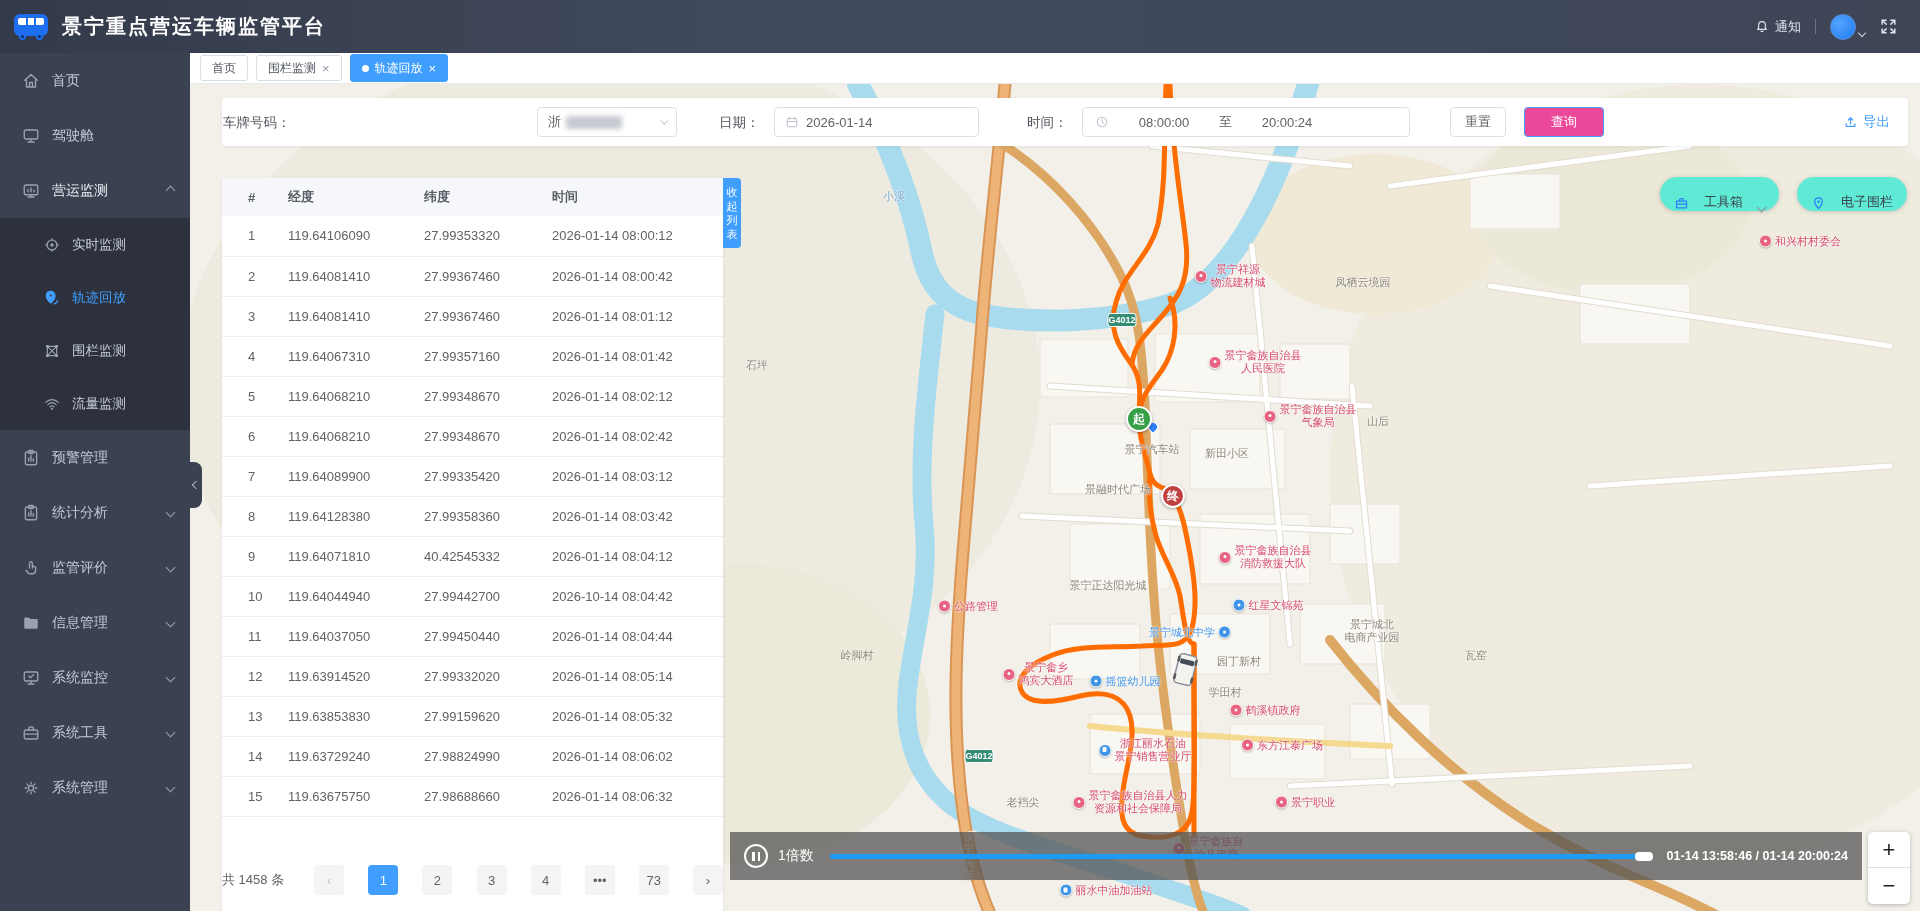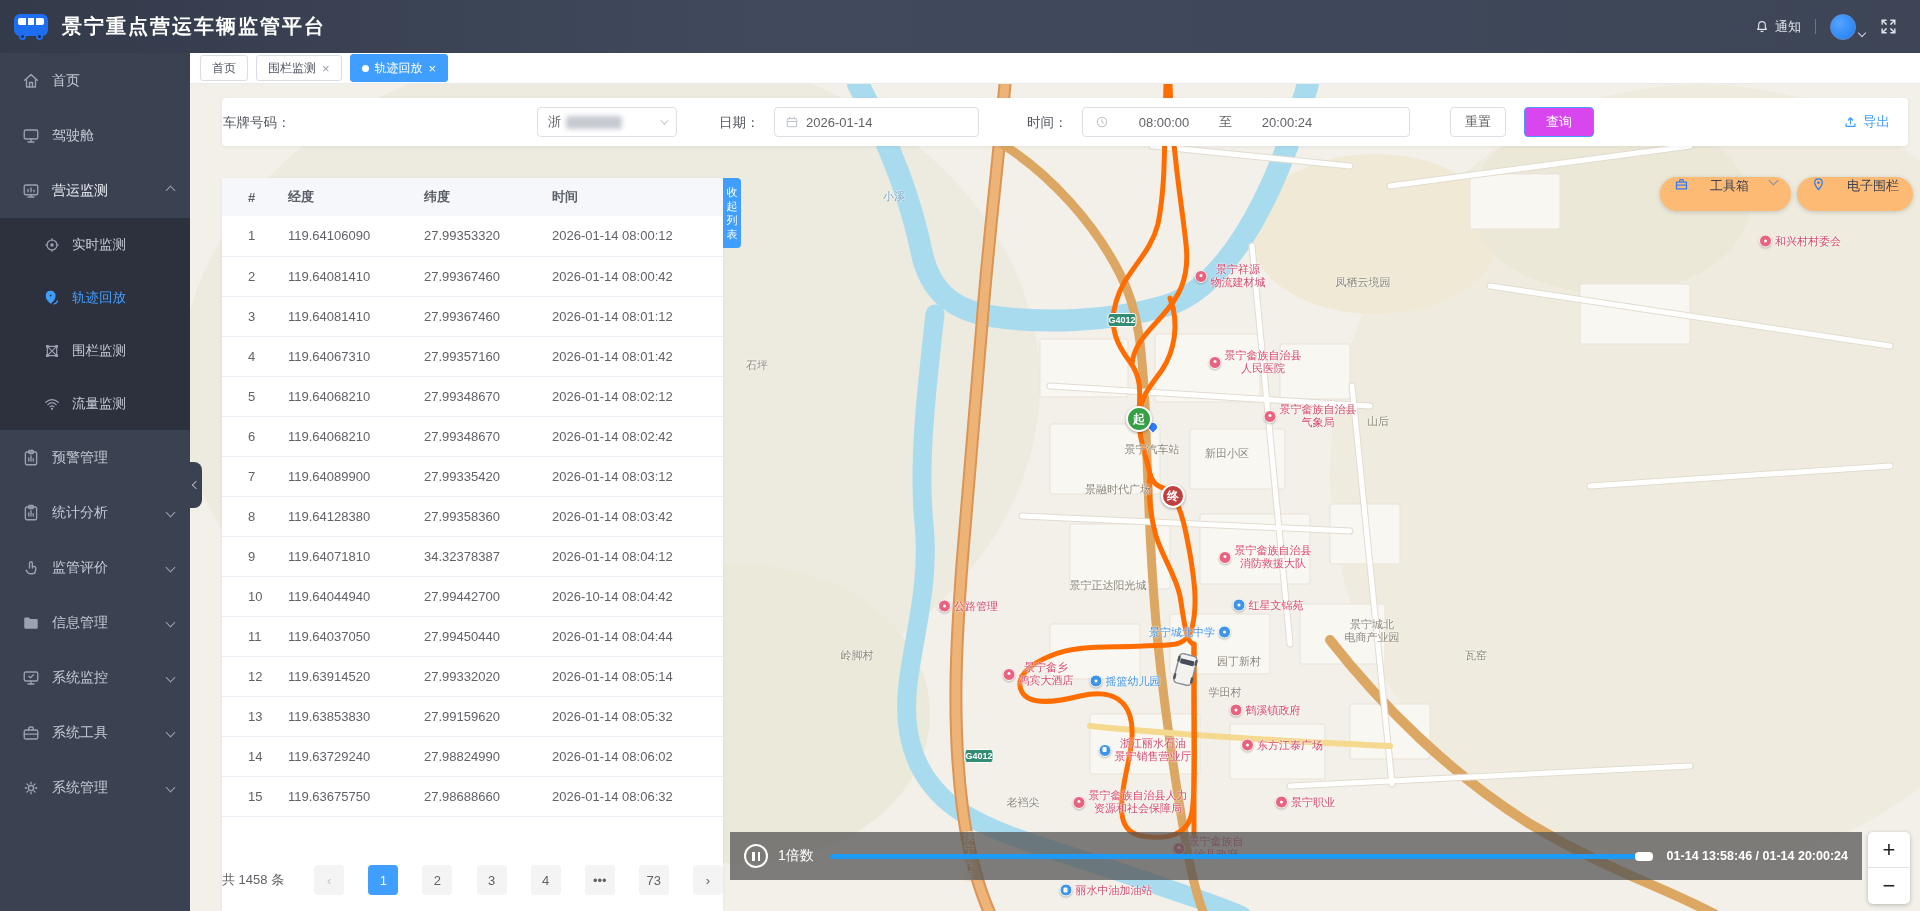--- a/index.html
+++ b/index.html
@@ -66,21 +66,21 @@
   .poi-pin.bluep { background:#3f94e8; }
   .poi-pin.gasb { background:#3f94e8; border-radius:50%; }
   .poi-pin.gasb:after { width:4px; height:5px; border-radius:1px; left:3px; top:2.5px; }
   .badge { position:absolute; transform:translate(-50%,-50%); background:#348c74; color:#fff; font-size:9px; font-weight:bold; padding:1px 0; border-radius:3px; border:1px solid #fff; z-index:2; }
   .roadlabel { position:absolute; transform:translate(-50%,-50%); color:#fff; font-size:11px; z-index:2; text-shadow:0 0 2px #c98a4b; display:flex; flex-direction:column; line-height:13px; }
   .m-start,.m-end { position:absolute; width:26px; height:26px; border-radius:50%; color:#fff; font-size:12px; font-weight:bold; display:flex; align-items:center; justify-content:center; border:2px solid #fff; box-shadow:0 1px 3px rgba(0,0,0,.35); transform:translate(-50%,-50%); z-index:4; }
   .m-start { background:#35a046; }
   .m-end { background:#bf4040; width:24px; height:24px; }
   .pinlet { position:absolute; width:10px; height:10px; background:#2f7df6; border-radius:50% 50% 50% 0; transform:rotate(-45deg); border:1px solid #fff; z-index:3; }
   .truck { position:absolute; transform:translate(-50%,-50%) rotate(14deg); z-index:3; }
-  .map-btn { position:absolute; height:34px; background:#fdba74; border-radius:17px; box-shadow:0 1px 5px rgba(0,0,0,.18); display:flex; align-items:flex-start; padding:0 14px; gap:21px; font-size:13px; color:#3d4350; z-index:6; cursor:pointer; }
+  .map-btn { position:absolute; height:34px; background:#5eead4; border-radius:17px; box-shadow:0 1px 5px rgba(0,0,0,.18); display:flex; align-items:flex-end; padding:0 14px; gap:15px; font-size:13px; color:#3d4350; z-index:6; cursor:pointer; }
   .map-btn svg { width:15px; height:15px; }
   .map-btn .chev { position:static; border-color:#8a909c; }
 
   
   .playback { position:absolute; left:540px; top:748px; width:1132px; height:48px; background:rgba(84,84,84,.74); z-index:5; display:flex; align-items:center; padding:0 14px; gap:10px; }
   .pb-pause { width:24px; height:24px; border:2px solid #fff; border-radius:50%; display:flex; align-items:center; justify-content:center; gap:3px; flex:none; cursor:pointer; }
   .pb-pause i { width:2.5px; height:9px; background:#fff; display:block; }
   .pb-speed { color:#fff; font-size:14px; font-weight:normal; white-space:nowrap; }
   .pb-track { flex:1; height:5px; position:relative; margin:0 6px; }
   .pb-fill { position:absolute; left:0; top:0; height:5px; width:99%; background:#1d9bf7; border-radius:3px; }
@@ -98,21 +98,21 @@
   .inp { position:absolute; top:9px; height:30px; border:1px solid #dcdfe6; border-radius:4px; background:#fff; display:flex; align-items:center; font-size:13px; color:#606266; }
   .plate-sel { left:315px; width:140px; padding:0 10px; }
   .plate-blur { width:56px; height:13px; background:#c6cad1; filter:blur(2.5px); border-radius:2px; margin-left:5px; }
   .sel-caret { position:absolute; right:10px; width:6px; height:6px; border-right:1.5px solid #c0c4cc; border-bottom:1.5px solid #c0c4cc; transform:rotate(45deg) translateY(-2px); }
   .date-inp { left:552px; width:205px; padding:0 10px; gap:7px; }
   .time-inp { left:860px; width:328px; padding:0 12px; }
   .time-inp .t { width:110px; text-align:center; }
   .time-inp .zhi { color:#606266; }
   .btn { position:absolute; top:9px; height:30px; border-radius:4px; font-size:13px; display:flex; align-items:center; justify-content:center; cursor:pointer; }
   .btn-reset { left:1228px; width:56px; background:#fff; border:1px solid #dcdfe6; color:#606266; }
-  .btn-query { left:1302px; width:70px; background:#d946ef; color:#fff; border:1px solid #409eff; }
+  .btn-query { left:1302px; width:80px; background:#ec4899; color:#fff; border:1px solid #409eff; }
   .export { position:absolute; right:18px; top:15px; display:flex; align-items:center; gap:5px; color:#409eff; font-size:13.5px; cursor:pointer; }
   .export svg { width:15px; height:15px; }
 
   
   .table-panel { position:absolute; left:222px; top:178px; width:501px; height:733px; background:#fff; box-shadow:0 1px 4px rgba(0,0,0,.06); z-index:10; }
   table.coords { width:100%; border-collapse:collapse; font-size:13px; }
   table.coords th { background:#f5f7fa; color:#5b5f66; font-weight:bold; text-align:left; height:38px; padding-left:8px; }
   table.coords td { height:40px; color:#606266; border-bottom:1px solid #ebeef5; padding-left:8px; }
   table.coords th:first-child, table.coords td:first-child { padding-left:26px; width:58px; }
   table.coords th:nth-child(2), table.coords td:nth-child(2) { width:136px; }
@@ -720,21 +720,21 @@
         </tr>
         <tr>
           <td>8</td>
           <td>119.64128380</td>
           <td>27.99358360</td>
           <td>2026-01-14 08:03:42</td>
         </tr>
         <tr>
           <td>9</td>
           <td>119.64071810</td>
-          <td>34.32378387</td>
+          <td>40.42545332</td>
           <td>2026-01-14 08:04:12</td>
         </tr>
         <tr>
           <td>10</td>
           <td>119.64044940</td>
           <td>27.99442700</td>
           <td>2026-10-14 08:04:42</td>
         </tr>
         <tr>
           <td>11</td>

